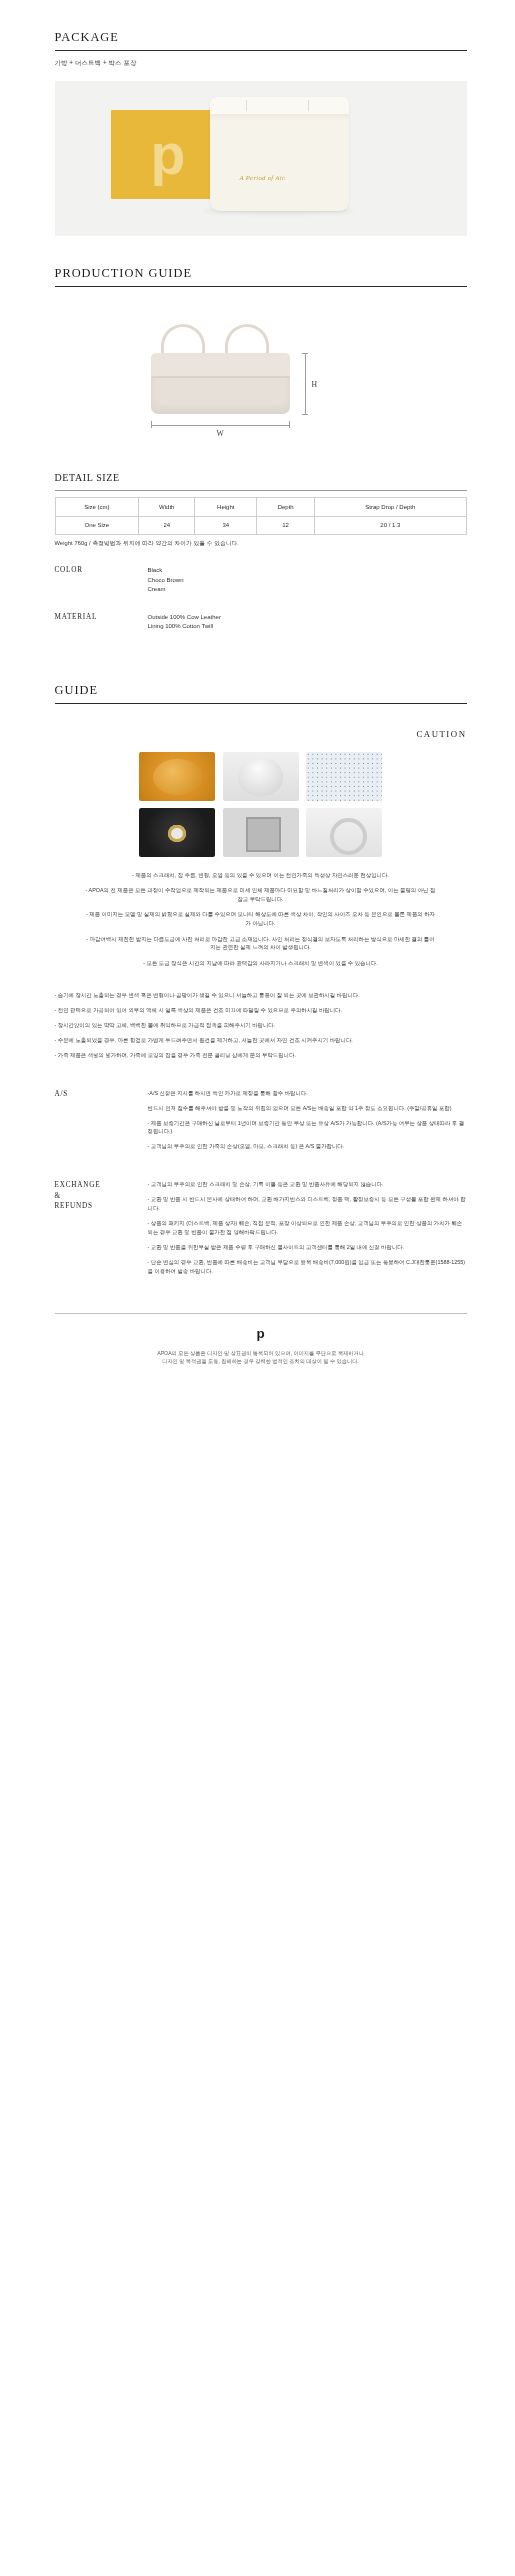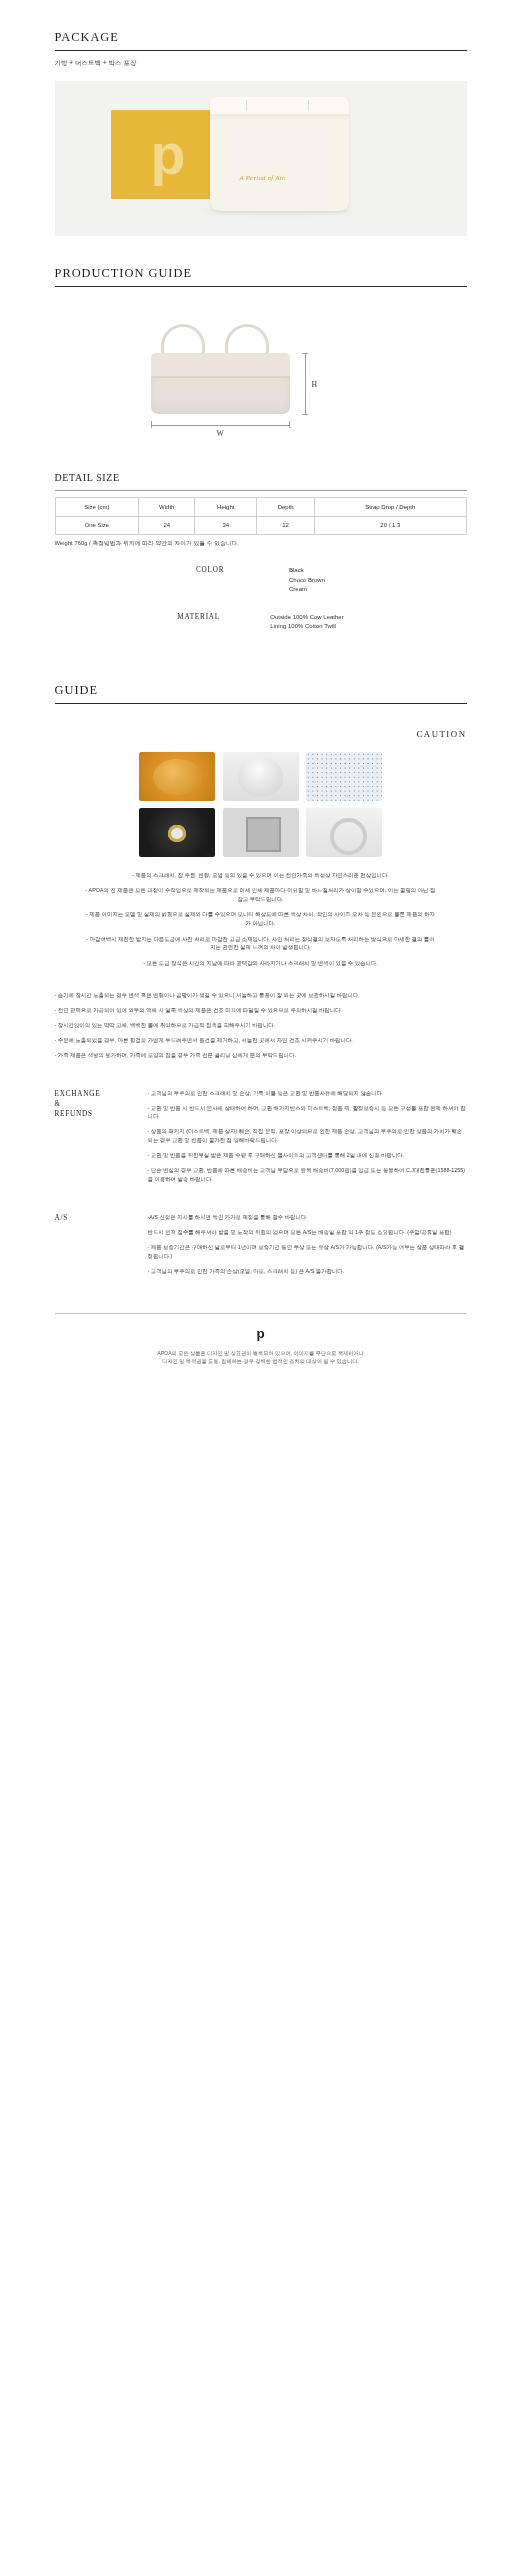--- a/index.html
+++ b/index.html
@@ -219,21 +219,20 @@
     font-size: 5.7px;
     color: #333;
     margin-top: 5.2px;
     letter-spacing: 0.1px;
   }
 
   
   .spec {
     display: flex;
     margin-top: 17.5px;
-    justify-content: center;
   }
   .spec .key {
     width: 93px;
     font-family: "Liberation Serif", serif;
     font-size: 7.2px;
     letter-spacing: 0.8px;
     color: #1d1d1d;
     flex: none;
   }
   .spec .val {
@@ -470,43 +469,43 @@
         <div class="body">
           <p>- 습기에 장시간 노출되는 경우 변색 혹은 변형이나 곰팡이가 생길 수 있으니 서늘하고 통풍이 잘 되는 곳에 보관하시길 바랍니다.</p>
           <p>- 천연 광택으로 가공되어 있어 외부의 액체 시 얼룩 색상의 제품은 건조 미끄에 따달릴 수 있으므로 주의하시길 바랍니다.</p>
           <p>- 장시간앉이의 있는 딱딱 고체, 백백한 물에 취약하므로 가급적 접촉을 피해주시기 바랍니다.</p>
           <p>- 수분에 노출되었을 경우, 마른 헝겊로 가볍게 두드려주면서 음건을 제거하고, 서늘한 곳에서 자연 건조 시켜주시기 바랍니다.</p>
           <p>- 가죽 제품은 색빛의 빛가하며, 가죽에 모양의 잡을 경우 가죽 전문 클리닝 샵에게 문의 부탁드립니다.</p>
         </div>
       </div>
 
       <div class="block">
+        <div class="key">A/S</div>
+        <div class="body">
+          <p>-A/S 신청은 지시를 하시면 특인 카가로 제정을 통해 할수 바랍니다.</p>
+          <p>반드시 먼저 점수를 해주셔야 받을 및 노착의 위힘의 없으며 모든 A/S는 배송일 포함 약 1주 정도 소요됩니다. (주말/공휴일 포함)</p>
+          <p>- 제품 보증기간은 구매하신 날로부터 1년이며 보증기간 동안 무상 또는 유상 A/S가 가능합니다. (A/S가능 여부는 상품 상태따라 후 결정됩니다.)</p>
+          <p>- 고객님의 부주의로 인한 가죽의 손상(오염, 마모, 스크래치 등) 은 A/S 불가합니다.</p>
+        </div>
+      </div>
+
+      <div class="block">
         <div class="key">
           <div>EXCHANGE</div>
           <div>&amp;</div>
           <div>REFUNDS</div>
         </div>
         <div class="body">
           <p>- 고객님의 부주의로 인한 스크래치 및 손상, 기록 이물 등은 교환 및 반품사유에 해당되지 않습니다.</p>
           <p>- 교환 및 반품 시 반드시 본사에 상태하여 하며, 교환 배가지반스와 디스트백, 정품 택, 활정보증시 등 모든 구성물 포함 완제 하셔야 합니다.</p>
           <p>- 상품의 패키지 (더스트백, 제품 상자) 훼손, 직접 분적, 포장 이상되므로 인한 제품 손상, 고객님의 부주의로 인한 상품의 가치가 훼손되는 경우 교환 및 반품이 불가한 점 양해바락드립니다.</p>
           <p>- 교환 및 반품을 위한부실 받은 제품 수령 후 구매하신 몰사이트의 고객센터를 통해 2일 내에 신청 바랍니다.</p>
           <p>- 단순 변심의 경우 교환, 반품에 따른 배송비는 고객님 부담으로 왕복 배송비(7,000원)을 입금 또는 동봉하여 C.J대한통운(1588-1255)을 이용하여 발송 바랍니다.</p>
         </div>
       </div>
-
-      <div class="block">
-        <div class="key">A/S</div>
-        <div class="body">
-          <p>-A/S 신청은 지시를 하시면 특인 카가로 제정을 통해 할수 바랍니다.</p>
-          <p>반드시 먼저 점수를 해주셔야 받을 및 노착의 위힘의 없으며 모든 A/S는 배송일 포함 약 1주 정도 소요됩니다. (주말/공휴일 포함)</p>
-          <p>- 제품 보증기간은 구매하신 날로부터 1년이며 보증기간 동안 무상 또는 유상 A/S가 가능합니다. (A/S가능 여부는 상품 상태따라 후 결정됩니다.)</p>
-          <p>- 고객님의 부주의로 인한 가죽의 손상(오염, 마모, 스크래치 등) 은 A/S 불가합니다.</p>
-        </div>
-      </div>
     </div>
 
     <div class="footer">
       <div class="mark">p</div>
       <div class="copy">
         <div>APOA의 모든 상품은 디자인 및 상표권이 등록되어 있으며, 이미지를 무단으로 복제하거나</div>
         <div>디자인 및 목적권을 도용, 침해하는 경우 강력한 법적인 조치의 대상이 될 수 있습니다.</div>
       </div>
     </div>
 

